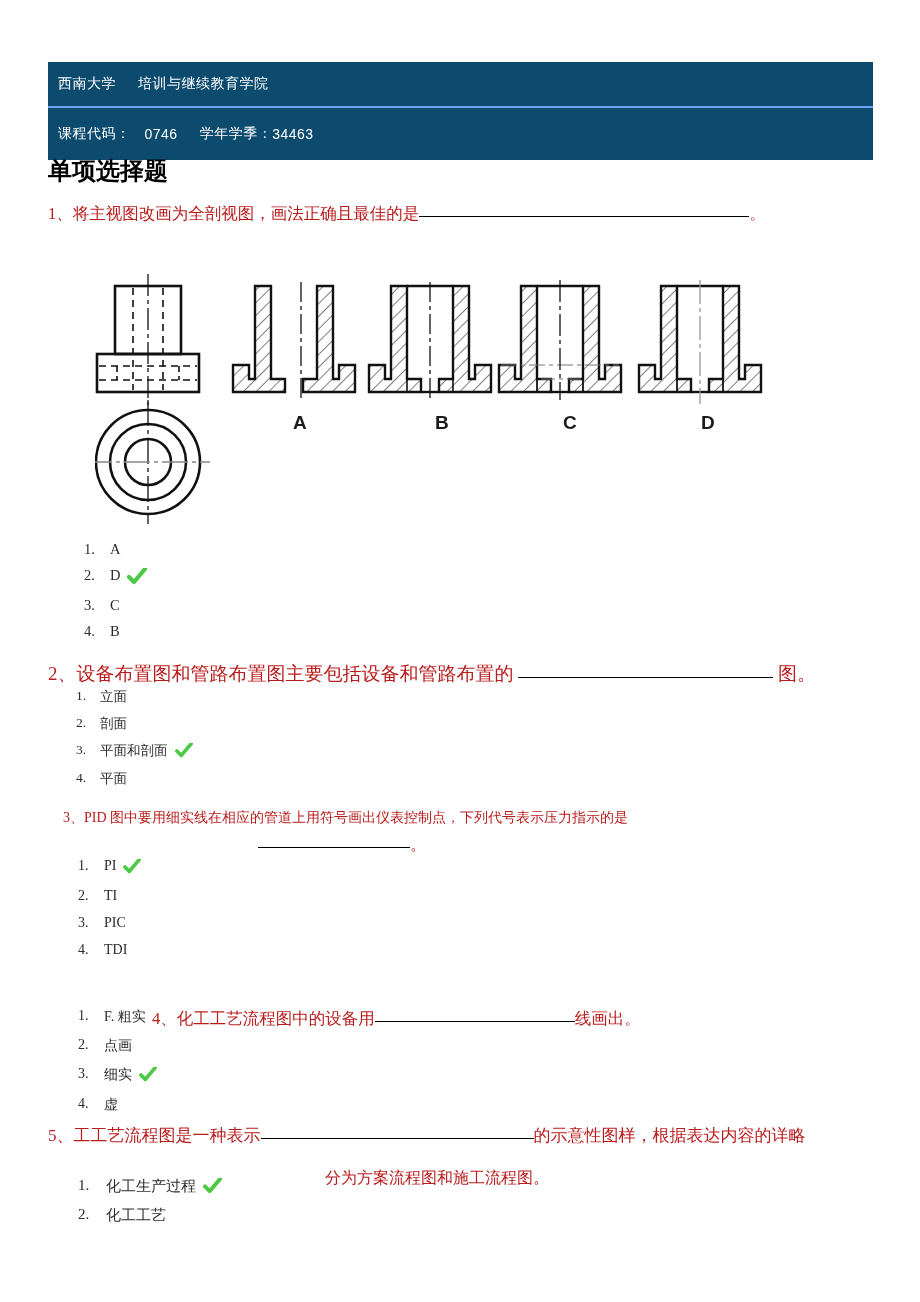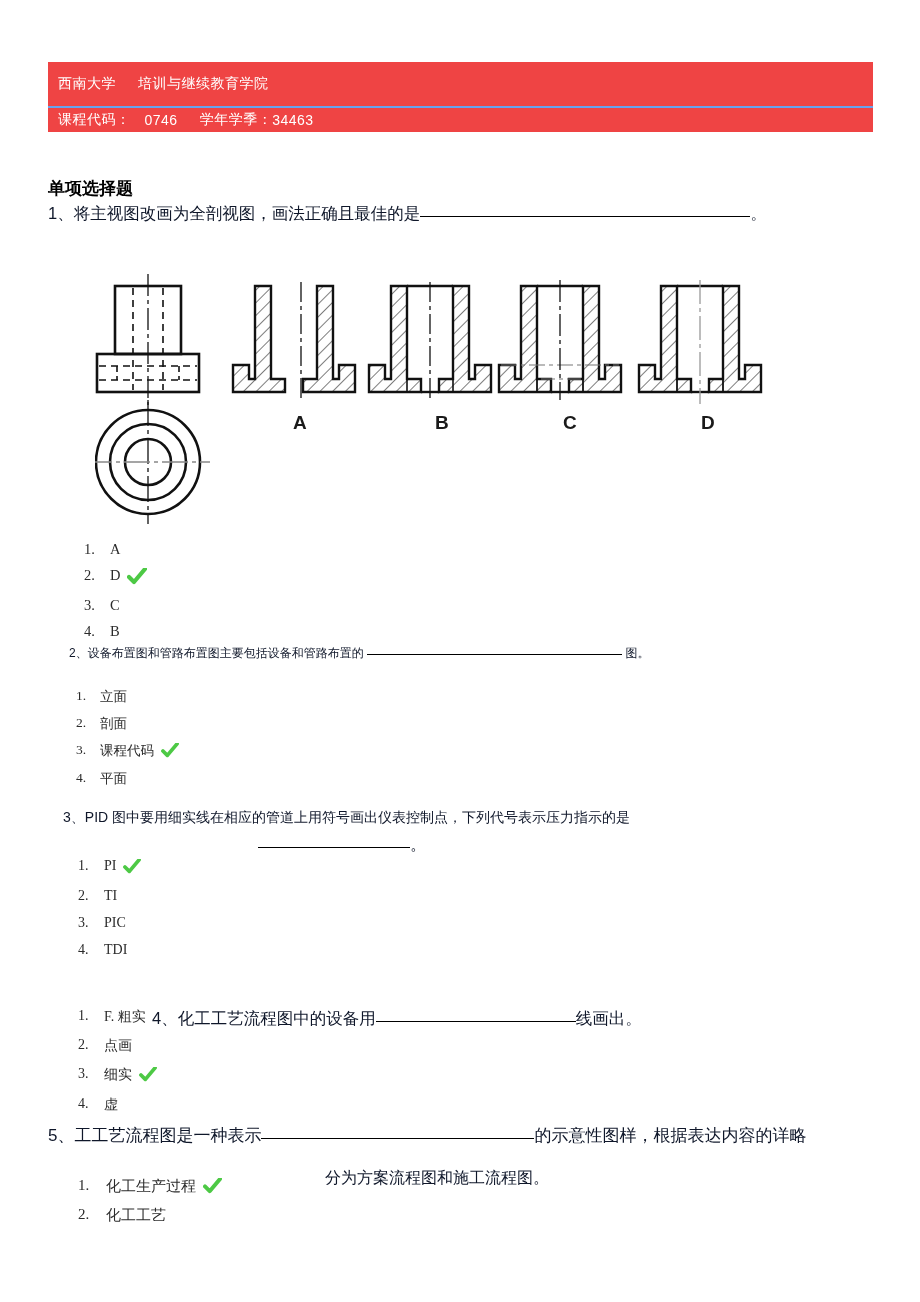--- a/index.html
+++ b/index.html
@@ -15,24 +15,24 @@
     font-family: "Liberation Serif", "DejaVu Serif", serif;
     color: #000000;
   }
 
   
   .banner {
     position: absolute;
     left: 48px;
     top: 62px;
     width: 825px;
-    background: #ef4444;
+    background: #0c4a6e;
   }
   .banner-row {
-    height: 24px;
+    height: 52px;
     display: flex;
     align-items: center;
     padding-left: 10px;
     box-sizing: border-box;
     color: #ffffff;
     font-size: 14px;
     font-family: "Liberation Sans", "DejaVu Sans", sans-serif;
     letter-spacing: .5px;
   }
   .banner-row.top { height: 44px; }
@@ -41,33 +41,33 @@
     background: #67a2ee;
     width: 100%;
   }
   .banner-gap { width: 22px; display:inline-block; }
   .banner-gap-sm { width: 14px; display:inline-block; }
 
   
   .section-title {
     position: absolute;
     left: 48px;
-    top: 177px;
-    font-size: 17px;
+    top: 155px;
+    font-size: 24px;
     font-weight: bold;
     font-family: "Liberation Serif", "DejaVu Serif", serif;
   }
 
   
   .q-text {
     position: absolute;
     font-size: 16.5px;
-    font-family: Liberation Sans, sans-serif;
+    font-family: Liberation Serif, serif;
     white-space: nowrap;
-    color: #0f172a;
+    color: #b91c1c;
   }
   .blank-line {
     display: inline-block;
     border-bottom: 1.3px solid #000;
     vertical-align: 2px;
   }
 
   .opts {
     position: absolute;
     list-style: none;
@@ -246,36 +246,36 @@
   <li class="opt">
     <span class="opt-num">3.</span>
     <span class="opt-text">C</span>
   </li>
   <li class="opt">
     <span class="opt-num">4.</span>
     <span class="opt-text">B</span>
   </li>
 </ul>
 
-<div class="q-text" style="left:48px; top:645px; font-size:12px;margin-left:21px;">
+<div class="q-text" style="left:48px; top:661px; font-size:19px;">
   <span>2、</span><span>设备布置图和管路布置图主要包括设备和管路布置的</span>&nbsp;<span class="blank-line" style="width:255px;"></span>&nbsp;<span>图。</span>
 </div>
 
 <ul class="opts sz2" style="left:76px; top:688px;">
   <li class="opt">
     <span class="opt-num">1.</span>
     <span class="opt-text">立面</span>
   </li>
   <li class="opt">
     <span class="opt-num">2.</span>
     <span class="opt-text">剖面</span>
   </li>
   <li class="opt">
     <span class="opt-num">3.</span>
-    <span class="opt-text">课程代码</span>
+    <span class="opt-text">平面和剖面</span>
     <span class="check">
       <svg width="18" height="15" viewBox="0 0 20 17">
           <path d="M2 9 L7 14 L18 1" stroke="#4dc945" stroke-width="4.2" fill="none" stroke-linecap="round" stroke-linejoin="round"></path>
         </svg>
     </span>
   </li>
   <li class="opt">
     <span class="opt-num">4.</span>
     <span class="opt-text">平面</span>
   </li>

